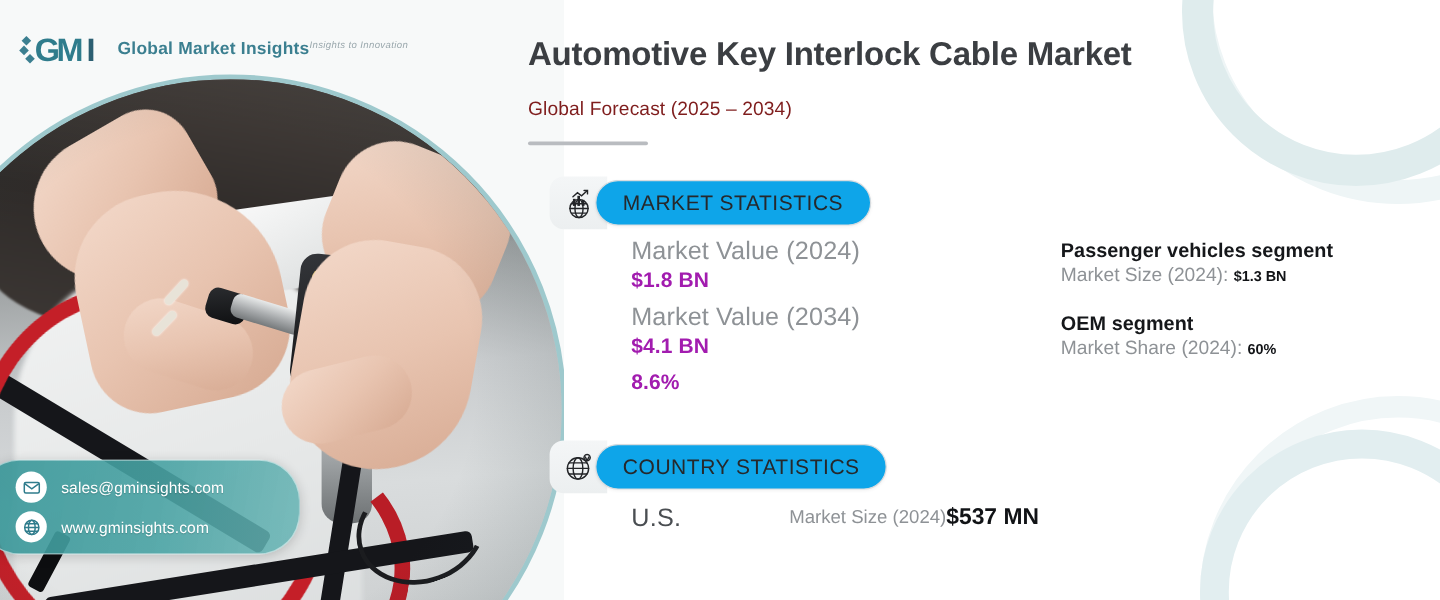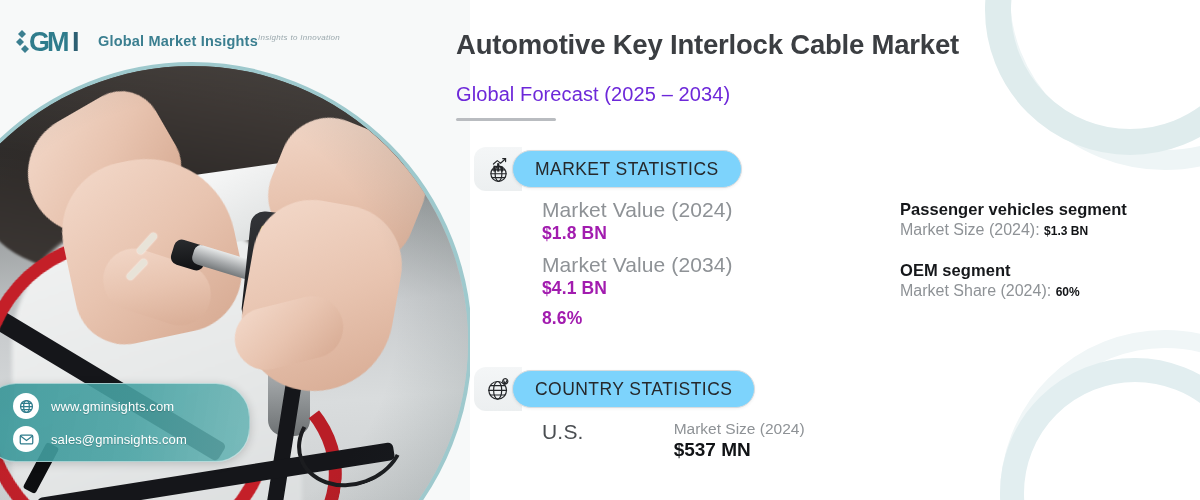--- a/index.html
+++ b/index.html
@@ -277,32 +277,32 @@
   .contact-ico svg { width:15px; height:15px; display:block; }
   .contact-txt {
     color:#ffffff; font-size:13px; letter-spacing:.1px;
     text-shadow:0 1px 1px rgba(0,0,0,.18);
     white-space:nowrap;
   }
 
   
   .content {
     position:absolute;
-    left:452px; top:0;
+    left:436px; top:0;
     width:748px; height:500px;
     z-index:5;
   }
   .title {
     position:absolute; left:4px; top:29px;
     font-size:27.5px; font-weight:bold; color:#3b3e42;
     letter-spacing:-.2px; white-space:nowrap;
   }
   .subtitle {
     position:absolute; left:4px; top:83px;
-    font-size:20px; color:#6d28d9; letter-spacing:.1px;
+    font-size:16px; color:#7f1d1d; letter-spacing:.1px;
     white-space:nowrap;
   }
   .title-rule {
     position:absolute; left:4px; top:118px;
     width:100px; height:3px; background:#b9bcc0; border-radius:2px;
   }
 
   
   .stat-head {
     position:absolute;
@@ -314,21 +314,21 @@
     background:linear-gradient(180deg,#f4f6f7,#eceff0);
     display:flex; align-items:center; justify-content:center;
     margin-right:-10px;
   }
   .stat-ico-box svg { width:27px; height:27px; display:block; }
   .stat-pill {
     height:38px;
     padding:0 22px;
     border:1.3px solid #d8dcdf;
     border-radius:20px;
-    background:#7dd3fc;
+    background:#0ea5e9;
     display:flex; align-items:center;
     box-shadow:0 1px 3px rgba(0,0,0,.06);
   }
   .stat-pill span {
     font-size:17.5px; font-weight:500; color:#26282b;
     letter-spacing:.45px; white-space:nowrap;
   }
 
   .head-market  { left:22px; top:147px; }
   .head-segment { left:388px; top:145px; }
@@ -360,21 +360,21 @@
 
   
   .country-body {
     position:absolute; left:90px; top:420px;
     display:flex; align-items:flex-start; gap:90px;
   }
   .country-name {
     font-size:21px; font-weight:normal; color:#4a4e52; letter-spacing:.2px;
     white-space:nowrap;
   }
-  .country-stat { display:flex; flex-direction:column; }
+  .country-stat { display:flex; flex-direction:row;align-items:center; }
   .cs-label { font-size:15.5px; color:#8e9296; white-space:nowrap; }
   .cs-value {
     font-size:19px; font-weight:bold; color:#111316; margin-top:1px;
     white-space:nowrap;
   }
 </style>
 </head>
 <body>
 
 <div class="canvas">
@@ -435,35 +435,35 @@
         <div class="logo-title">Global Market Insights</div>
         <div class="logo-rule"></div>
         <div class="logo-tag">Insights to Innovation</div>
       </div>
     </div>
 
     <div class="contact-badge">
       <div class="contact-row">
         <span class="contact-ico">
           <svg viewBox="0 0 24 24" fill="none" stroke="#2f7c8c" stroke-width="2">
+            <rect x="2" y="5" width="20" height="14" rx="2"></rect>
+            <path d="M2.5 6.5 L12 13.5 L21.5 6.5"></path>
+          </svg>
+        </span>
+        <span class="contact-txt">sales@gminsights.com</span>
+      </div>
+      <div class="contact-row">
+        <span class="contact-ico">
+          <svg viewBox="0 0 24 24" fill="none" stroke="#2f7c8c" stroke-width="2">
             <circle cx="12" cy="12" r="9.5"></circle>
             <ellipse cx="12" cy="12" rx="4.5" ry="9.5"></ellipse>
             <path d="M2.5 12 H21.5 M4 7 H20 M4 17 H20"></path>
           </svg>
         </span>
         <span class="contact-txt">www.gminsights.com</span>
-      </div>
-      <div class="contact-row">
-        <span class="contact-ico">
-          <svg viewBox="0 0 24 24" fill="none" stroke="#2f7c8c" stroke-width="2">
-            <rect x="2" y="5" width="20" height="14" rx="2"></rect>
-            <path d="M2.5 6.5 L12 13.5 L21.5 6.5"></path>
-          </svg>
-        </span>
-        <span class="contact-txt">sales@gminsights.com</span>
       </div>
     </div>
   </div>
 
   <div class="content">
 
     <div class="title">Automotive Key Interlock Cable Market</div>
     <div class="subtitle">Global Forecast (2025 – 2034)</div>
     <div class="title-rule"></div>
 

